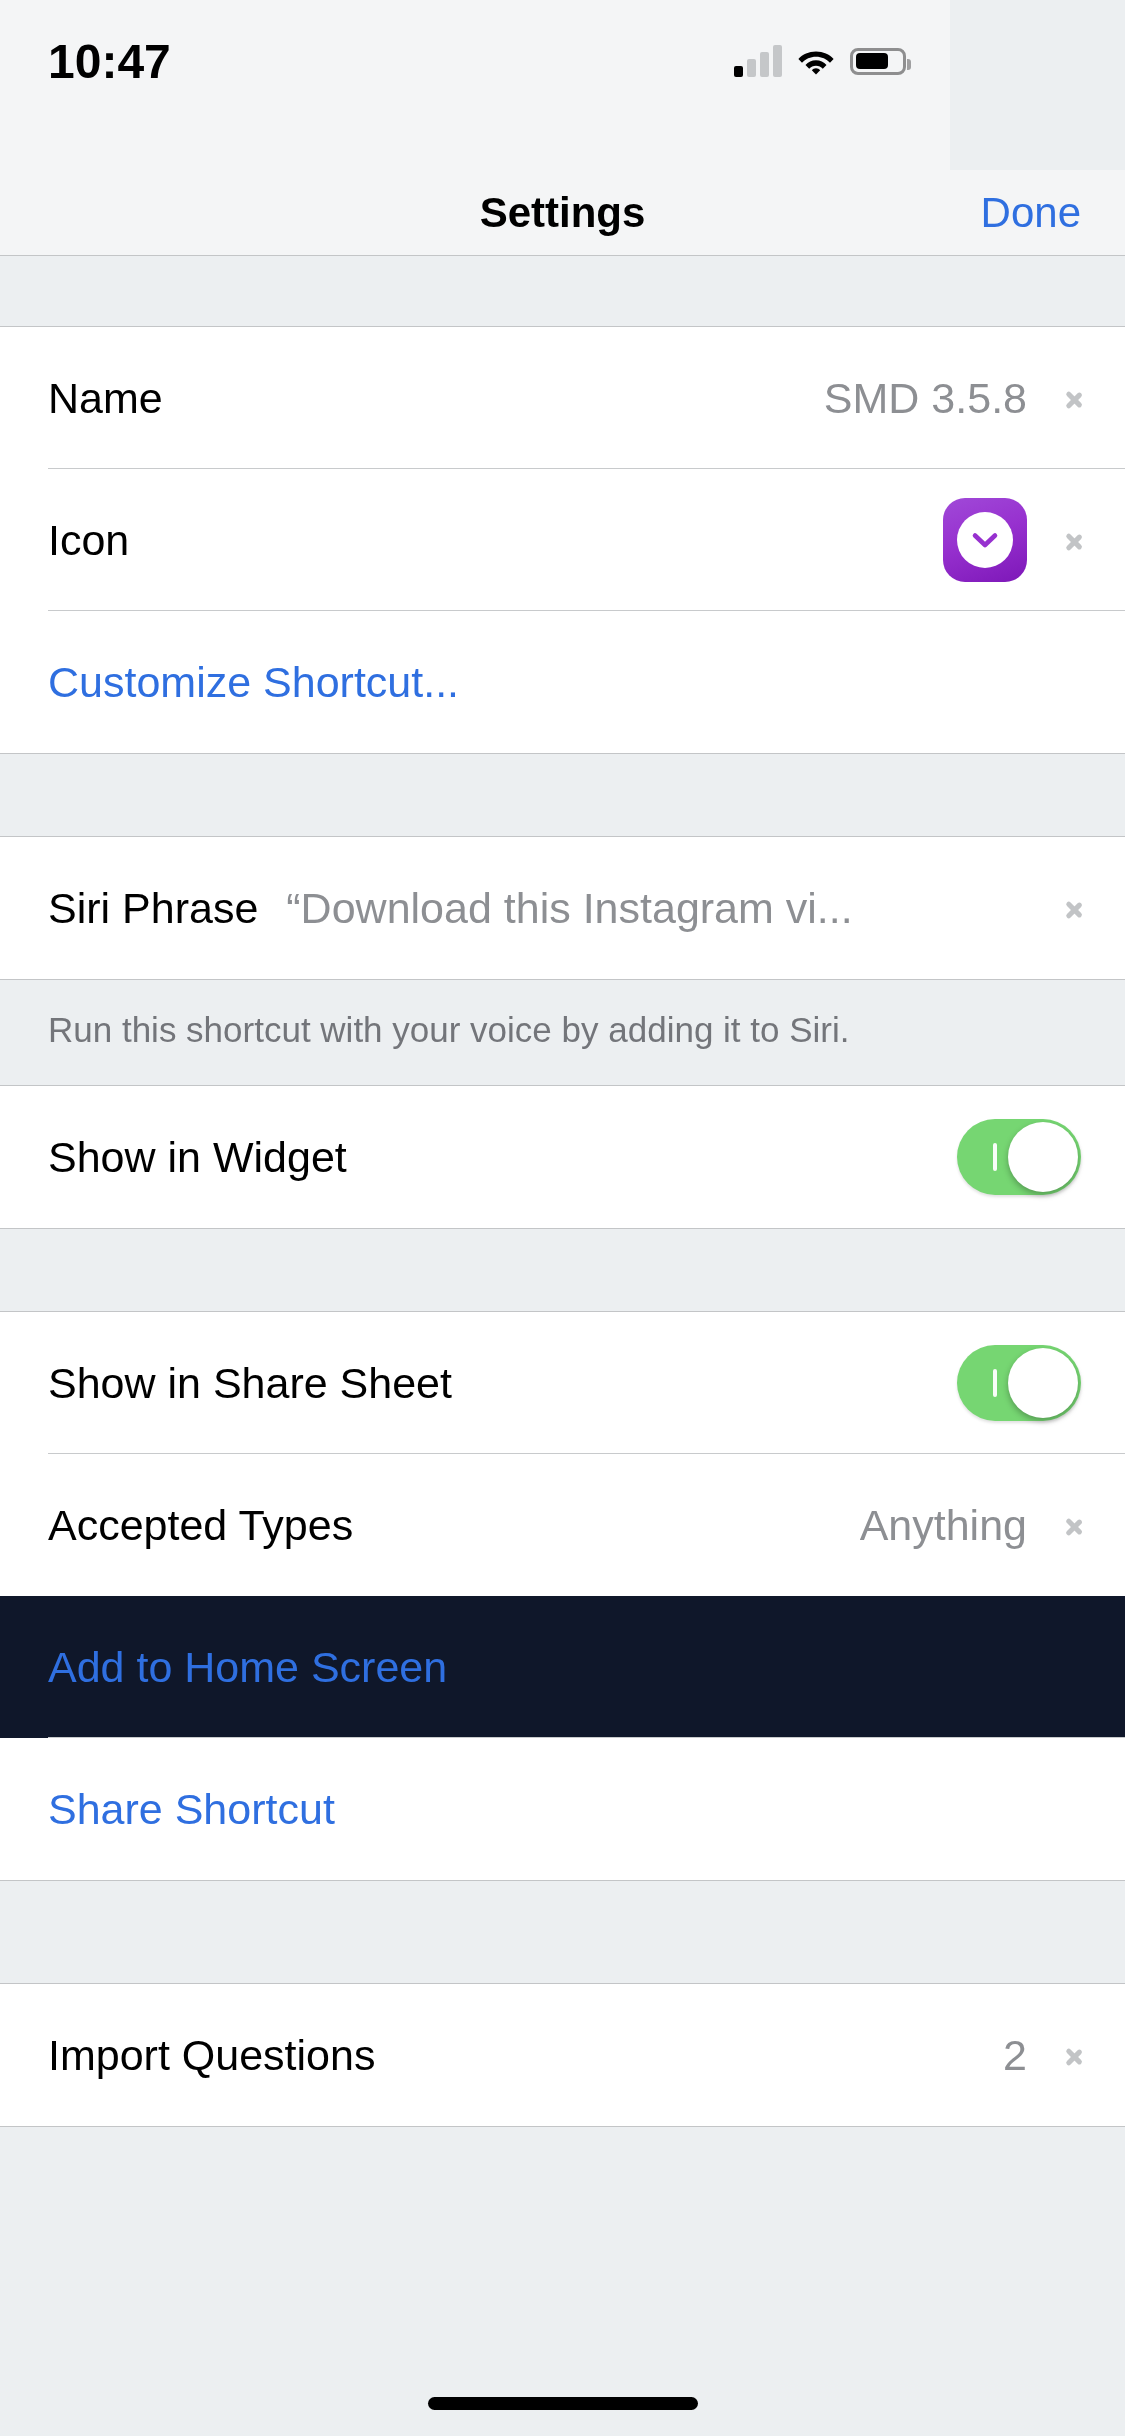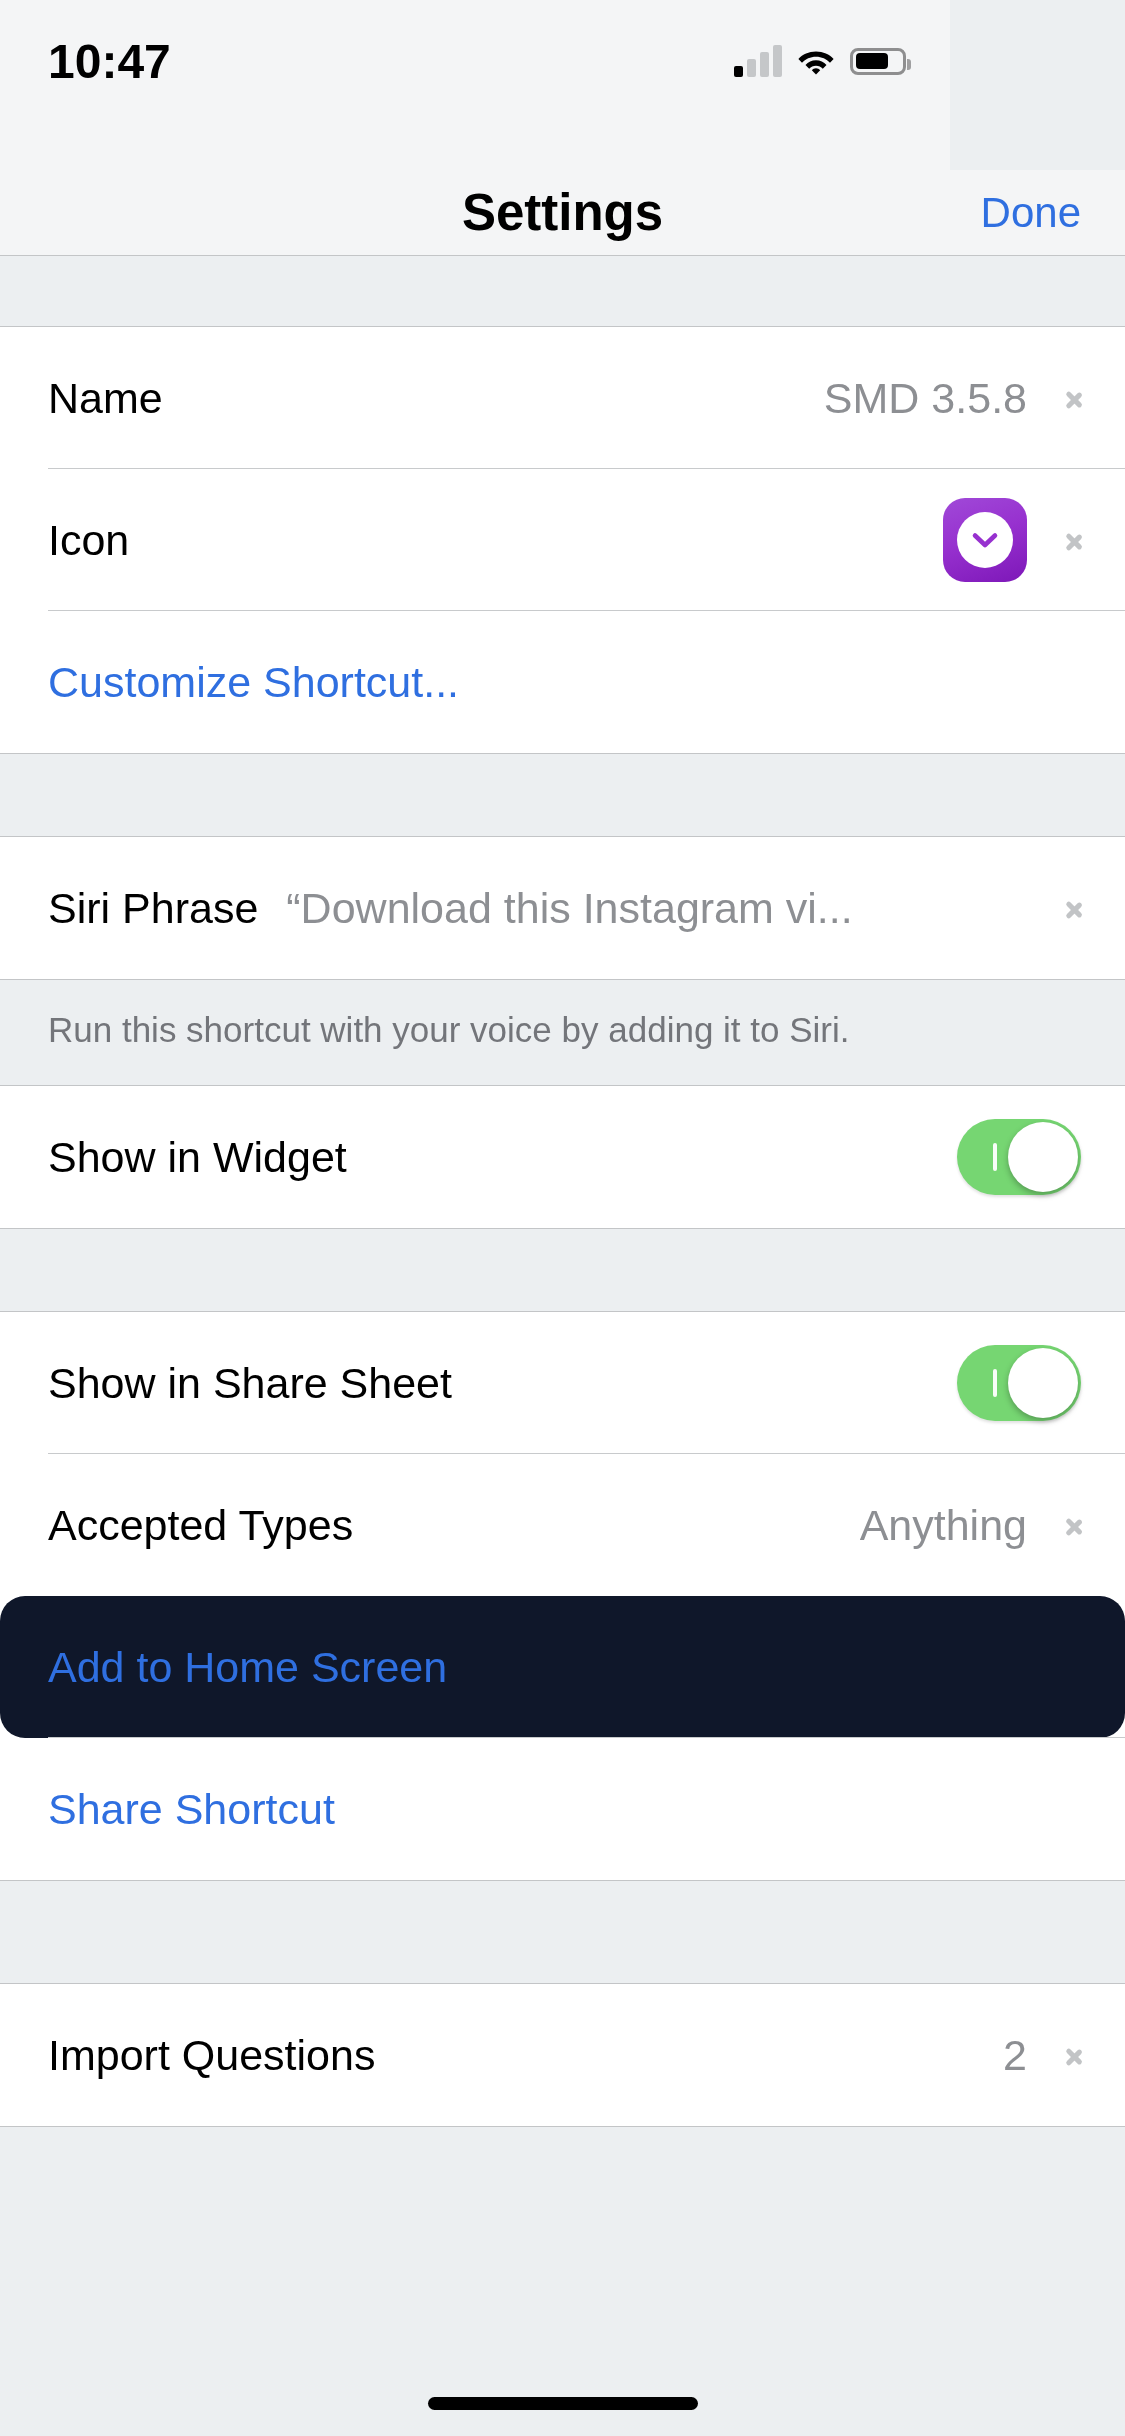--- a/index.html
+++ b/index.html
@@ -57,41 +57,40 @@
   
   .navbar {
     position:absolute; top:170px; left:0;
     width:1125px; height:86px;
     background:#f4f5f6;
     border-bottom:1px solid #c3c5c7;
   }
   .nav-title {
     position:absolute; left:0; right:0; top:0;
     height:86px; line-height:86px; text-align:center;
-    font-size:51px; font-weight:700; color:#000;
+    font-size:42px; font-weight:700; color:#000;
   }
   .nav-done {
     position:absolute; right:44px; top:0;
     height:86px; line-height:86px;
     font-size:42px; color:#2f6fe0;
   }
 
   
   .table { position:absolute; top:256px; left:0; width:1125px; }
   .gap { background:#eceff1; width:100%; }
   .gap.b-top { border-top:1px solid #c3c5c7; }
   .gap.b-bot { border-bottom:1px solid #c3c5c7; }
 
   .group { background:#fff; width:100%; }
   .row {
     position:relative; width:100%; height:142px;
     display:flex; align-items:center;
     padding-left:48px; padding-right:44px;
     background:#fff;
-    border-radius:25px;
   }
   .row.pressed { background:#0f172a; }
   .row.sep::after {
     content:""; position:absolute; left:48px; right:0; bottom:0;
     height:1px; background:#c8cacc;
   }
   .row-label { font-size:43px; color:#000; white-space:nowrap; }
   .row-label.link { color:#2f6fe0; }
   .row-right {
     margin-left:auto; display:flex; align-items:center; gap:38px;

